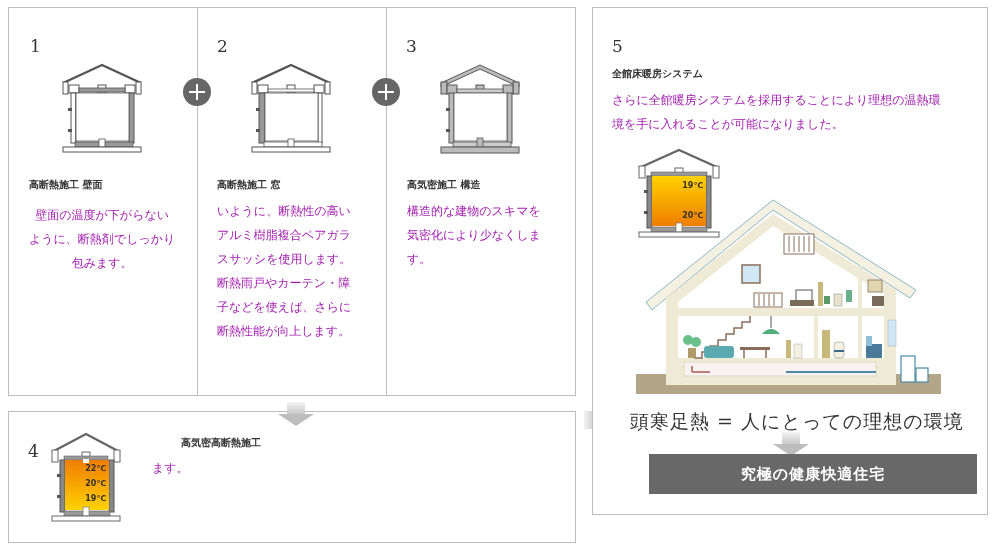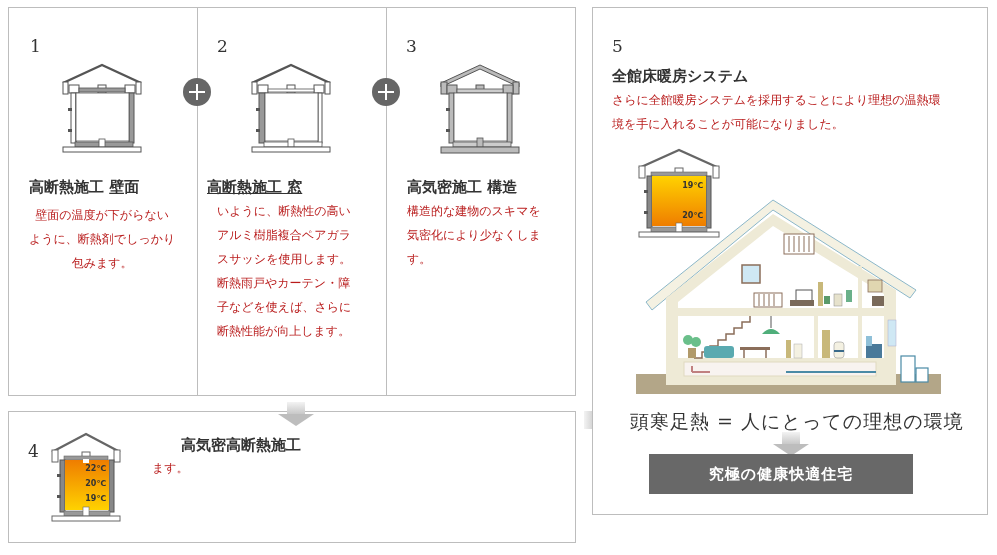--- a/index.html
+++ b/index.html
@@ -6,39 +6,39 @@
   html, body { width: 997px; height: 555px; background: #ffffff; overflow: hidden; }
   body { position: relative; font-family: "DejaVu Sans", "Liberation Sans", sans-serif; color: #333333; }
 
   .box { position: absolute; border: 1px solid #bdbdbd; background: #ffffff; }
   #steps-box { left: 8px; top: 7px; width: 568px; height: 389px; }
   .col-divider { position: absolute; top: 0; width: 1px; height: 100%; background: #bdbdbd; }
   #step4-box { left: 8px; top: 411px; width: 568px; height: 132px; }
   #step5-box { left: 592px; top: 7px; width: 396px; height: 508px; }
 
   .step-num { position: absolute; font-family: "DejaVu Serif", "Liberation Serif", serif; font-size: 17px; color: #333333; }
-  .step-title { position: absolute; font-size: 15px; font-weight: bold; color: #333333; white-space: nowrap; text-align: right; }
-  .step-text { position: absolute; font-size: 12px; line-height: 24px; color: #b91c1c; }
+  .step-title { position: absolute; font-size: 10px; font-weight: bold; color: #333333; white-space: nowrap; text-align: right; }
+  .step-text { position: absolute; font-size: 12px; line-height: 24px; color: #a21caf; }
 
   .plus-icon { position: absolute; width: 28px; height: 28px; border-radius: 50%; background: #666666; }
   .plus-icon::before, .plus-icon::after { content: ""; position: absolute; background: #ffffff; }
   .plus-icon::before { left: 6px; top: 13px; width: 16px; height: 1.5px; }
   .plus-icon::after { left: 13.25px; top: 6px; width: 1.5px; height: 16px; }
 
   .arrow-down { position: absolute; width: 36px; height: 24px; }
   .arrow-down .stem { position: absolute; left: 9px; top: 0; width: 18px; height: 12px; background: linear-gradient(#f3f3f3, #c8c8c8); }
   .arrow-down .head { position: absolute; left: 0; top: 12px; width: 0; height: 0; border-left: 18px solid transparent; border-right: 18px solid transparent; border-top: 12px solid #bdbdbd; }
   .arrow-right { position: absolute; width: 24px; height: 36px; }
   .arrow-right .stem { position: absolute; left: 0; top: 9px; width: 12px; height: 18px; background: linear-gradient(90deg, #f3f3f3, #c8c8c8); }
   .arrow-right .head { position: absolute; left: 12px; top: 0; width: 0; height: 0; border-top: 18px solid transparent; border-bottom: 18px solid transparent; border-left: 12px solid #bdbdbd; }
 
   .house-icon { position: absolute; }
 
   #formula { position: absolute; left: 630px; top: 409px; font-family: "DejaVu Serif", "Liberation Serif", serif; font-size: 19px; color: #333333; white-space: nowrap; letter-spacing: 1px; }
-  #result-banner { position: absolute; left: 649px; top: 454px; width: 264px; height: 40px; background: #686868; color: #ffffff; font-size: 15px; font-weight: bold; text-align: center; line-height: 40px; letter-spacing: 1px; }
+  #result-banner { position: absolute; left: 649px; top: 454px; width: 328px; height: 40px; background: #686868; color: #ffffff; font-size: 15px; font-weight: bold; text-align: center; line-height: 40px; letter-spacing: 1px; }
 </style>
 </head>
 <body>
 
 <div class="box" id="steps-box">
   <div class="col-divider" style="left:188px;"></div>
   <div class="col-divider" style="left:377px;"></div>
 </div>
 
 <div class="step-num" style="left:30px;top:36px;">1</div>
@@ -82,21 +82,21 @@
   <rect x="18" y="26" width="46" height="3" fill="#fff" stroke="#555" stroke-width="0.8"></rect>
   <rect x="9" y="30" width="6" height="50" fill="#999" stroke="#555" stroke-width="1"></rect>
   <rect x="68" y="30" width="4" height="50" fill="#fff" stroke="#555" stroke-width="1"></rect>
   <rect x="15" y="30" width="53" height="48" fill="#fff" stroke="#555" stroke-width="0.8"></rect>
   <rect x="6" y="45" width="4" height="3" fill="#555"></rect>
   <rect x="6" y="66" width="4" height="3" fill="#555"></rect>
   <rect x="14" y="79" width="58" height="5" fill="#fff" stroke="#555" stroke-width="0.8"></rect>
   <rect x="38" y="76" width="6" height="8" fill="#fff" stroke="#555" stroke-width="0.8"></rect>
   <rect x="2" y="84" width="78" height="5" fill="#fff" stroke="#555" stroke-width="1"></rect>
 </svg>
-<div class="step-title" style="left:207px;top:178px;text-decoration:underline;">高断熱施工 窓</div>
+<div class="step-title" style="left:217px;top:178px;">高断熱施工 窓</div>
 <div class="step-text" style="left:217px;top:199px;">
   <div>いように、断熱性の高い</div>
   <div>アルミ樹脂複合ペアガラ</div>
   <div>スサッシを使用します。</div>
   <div>断熱雨戸やカーテン・障</div>
   <div>子などを使えば、さらに</div>
   <div>断熱性能が向上します。</div>
 </div>
 
 <div class="plus-icon" style="left:372px;top:78px;"></div>

